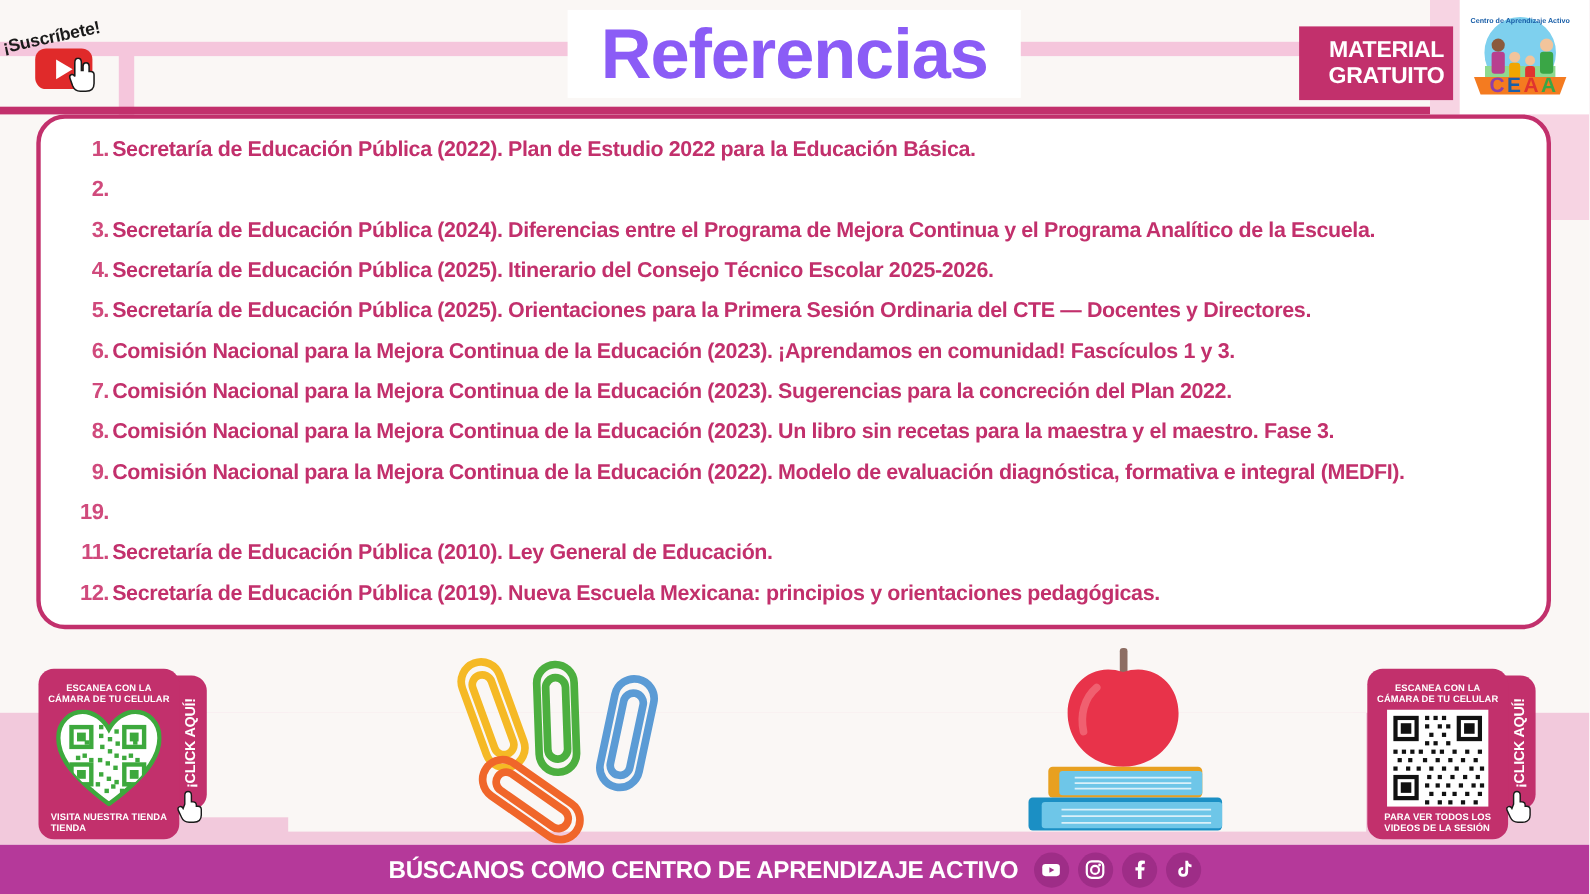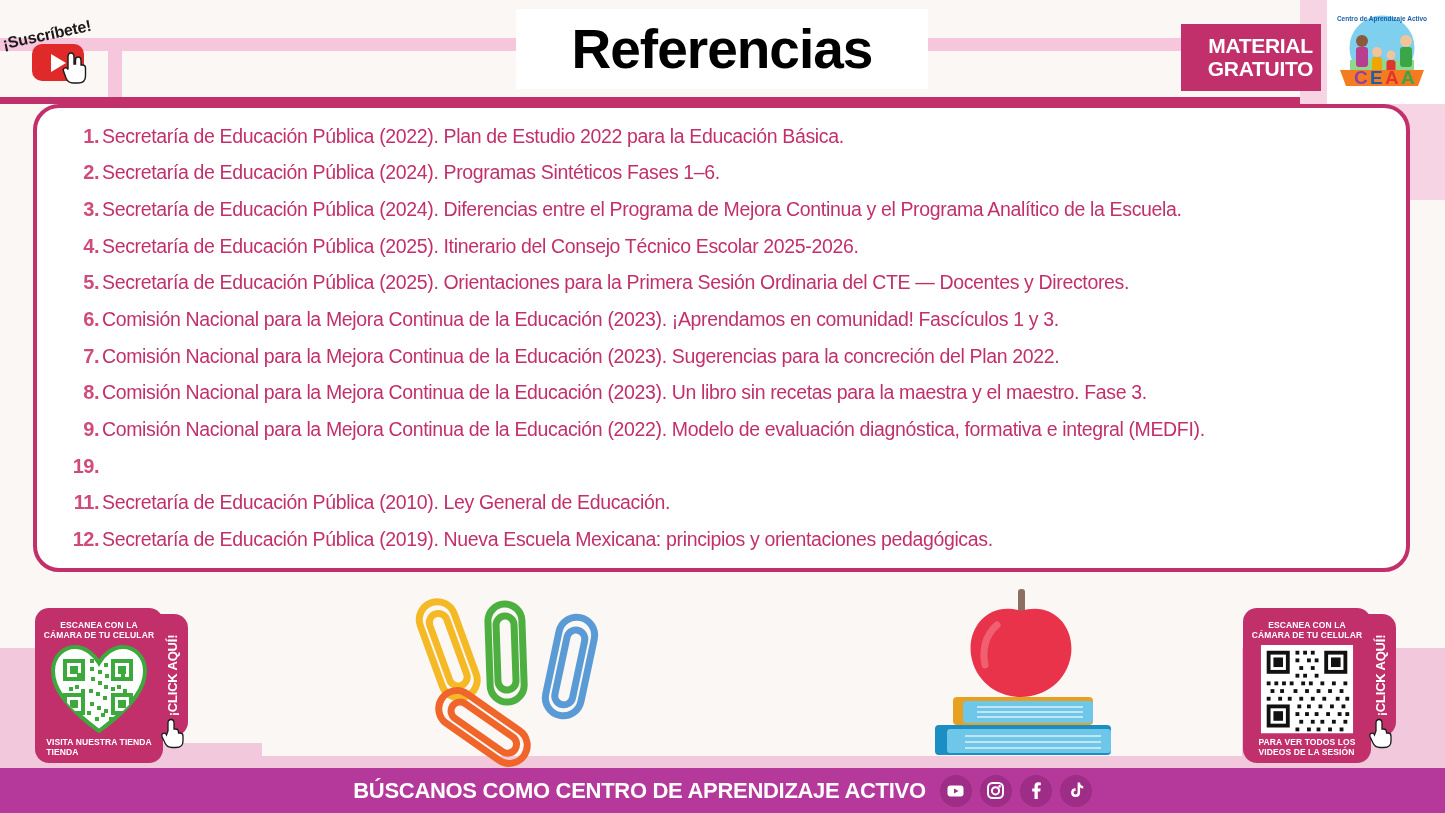--- a/index.html
+++ b/index.html
@@ -92,22 +92,22 @@
 
   
   .title-box {
     position: absolute; left: 516px; top: 9px;
     width: 412px; height: 80px;
     background: #ffffff;
     display: flex; align-items: center; justify-content: center;
     z-index: 10;
   }
   .title-text {
-    font-size: 55px; font-weight: bold;
-    color: #000000;
+    font-size: 64px; font-weight: bold;
+    color: #8b5cf6;
     letter-spacing: -1px;
     white-space: nowrap;
   }
 
   
   .material-badge {
     position: absolute; left: 1181px; top: 24px;
     width: 140px; height: 67px;
     background: #c2306c;
     display: flex; flex-direction: column;
@@ -151,21 +151,21 @@
   .ref-num {
     color: #d04a7c;
     font-size: 20px; font-weight: bold;
     min-width: 36px;
     text-align: right;
     flex-shrink: 0;
     letter-spacing: -0.5px;
   }
   .ref-text {
     color: #c2306c;
-    font-size: 19.5px; font-weight: normal;
+    font-size: 19.5px; font-weight: bold;
     margin-left: 3px;
     letter-spacing: -0.35px;
     white-space: nowrap;
   }
 
   
   .qr-card {
     position: absolute;
     width: 128px; height: 155px;
     background: #c2306c;
@@ -293,21 +293,20 @@
   </svg>
 
   <div class="ref-card">
     <ol class="ref-list">
       <li class="ref-item">
         <span class="ref-num">1.</span>
         <span class="ref-text">Secretaría de Educación Pública (2022). Plan de Estudio 2022 para la Educación Básica.</span>
       </li>
       <li class="ref-item">
         <span class="ref-num">2.</span>
-        <span class="ref-text">Secretaría de Educación Pública (2024). Programas Sintéticos Fases 1–6.</span>
       </li>
       <li class="ref-item">
         <span class="ref-num">3.</span>
         <span class="ref-text">Secretaría de Educación Pública (2024). Diferencias entre el Programa de Mejora Continua y el Programa Analítico de la Escuela.</span>
       </li>
       <li class="ref-item">
         <span class="ref-num">4.</span>
         <span class="ref-text">Secretaría de Educación Pública (2025). Itinerario del Consejo Técnico Escolar 2025-2026.</span>
       </li>
       <li class="ref-item">

